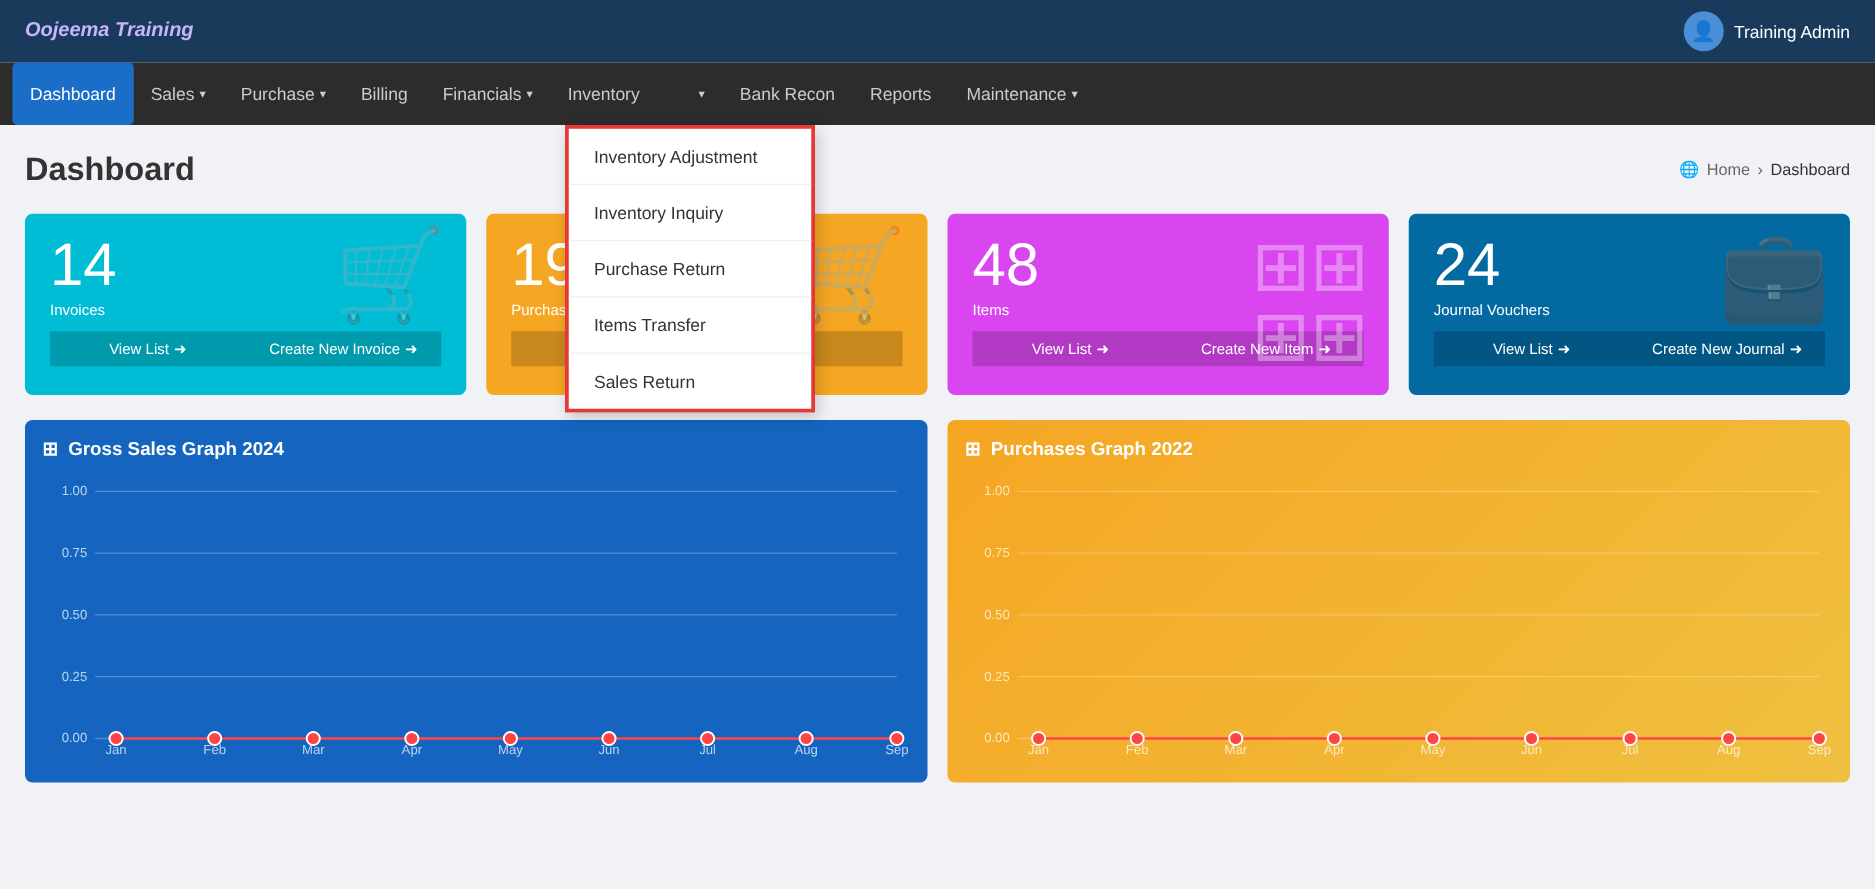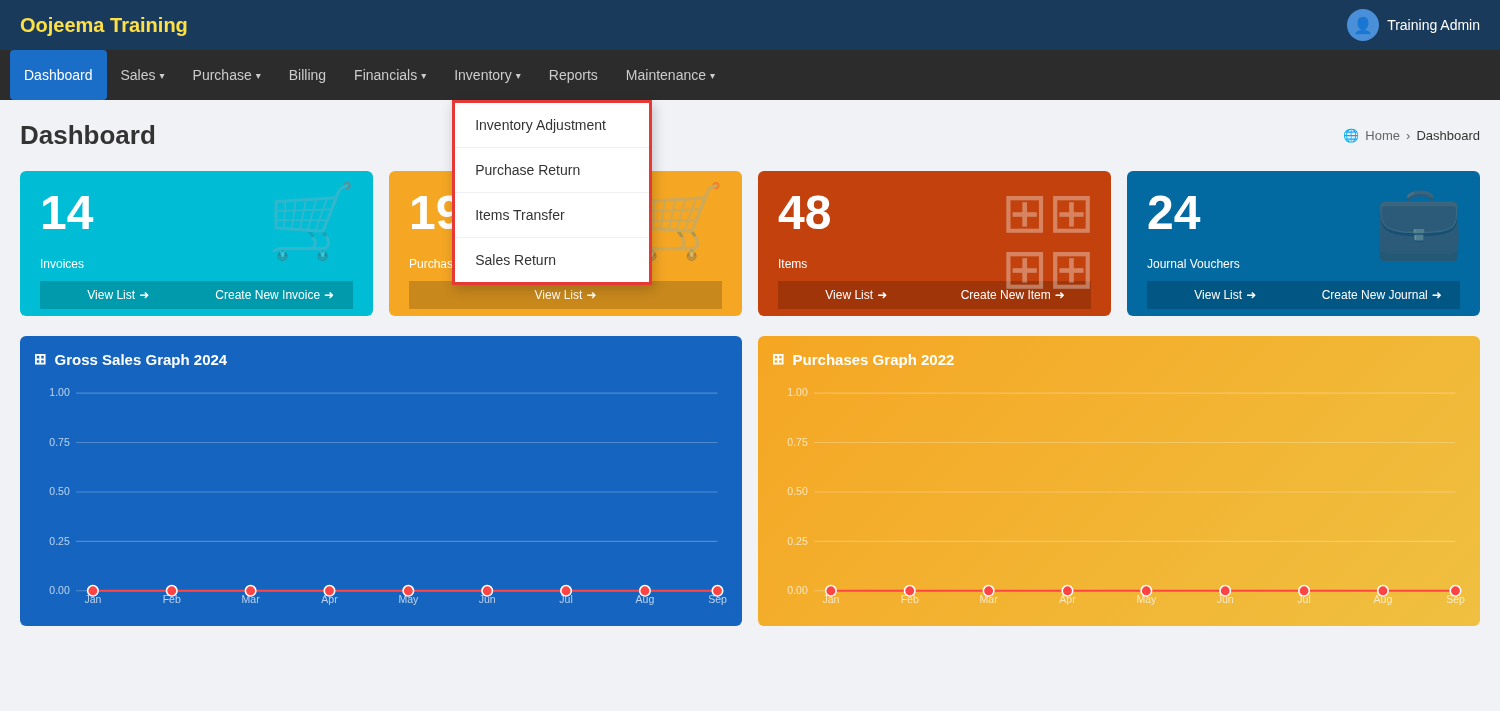--- a/index.html
+++ b/index.html
@@ -8,23 +8,24 @@
     
     .topbar {
       background: #1a3a5c;
       height: 50px;
       display: flex;
       align-items: center;
       justify-content: space-between;
       padding: 0 20px;
     }
     .topbar-title {
-      color: #fde047;
-      font-size: 20px;
+      color: #c4b5fd;
+      font-size: 16px;
       font-weight: bold;
+      font-style: italic;
     }
     .topbar-user {
       display: flex;
       align-items: center;
       gap: 8px;
       color: white;
       font-size: 14px;
     }
     .user-avatar {
       width: 32px;
@@ -77,20 +78,21 @@
       font-size: 14px;
       color: #333;
       cursor: pointer;
       border-bottom: 1px solid #f0f0f0;
     }
     .dropdown-item:last-child { border-bottom: none; }
 
     
     .nav-inventory {
       position: relative;
+      gap: 43px;
     }
 
     
     .main-content {
       padding: 20px;
     }
 
     
     .dashboard-header {
       display: flex;
@@ -121,29 +123,29 @@
     }
     .stat-card {
       border-radius: 6px;
       padding: 18px 20px 0 20px;
       position: relative;
       overflow: hidden;
       min-height: 145px;
     }
     .stat-card.cyan { background: #00bcd4; }
     .stat-card.orange { background: #f5a623; }
-    .stat-card.green { background: #c2410c; }
+    .stat-card.green { background: #d946ef; }
     .stat-card.red { background: #0369a1; }
 
     .stat-number {
       font-size: 48px;
-      font-weight: bold;
+      font-weight: normal;
       color: white;
       line-height: 1;
-      margin-bottom: 20px;
+      margin-bottom: 4px;
     }
     .stat-label {
       font-size: 12px;
       color: white;
       font-weight: 500;
       margin-bottom: 10px;
     }
     .stat-icon {
       position: absolute;
       right: 16px;
@@ -262,26 +264,30 @@
     <span>Financials</span>
     <span class="arrow">▾</span>
   </div>
 
   <div class="nav-item nav-inventory" style="position:relative;">
     <span>Inventory</span>
     <span class="arrow">▾</span>
 
     <div class="dropdown-menu">
       <div class="dropdown-item">Inventory Adjustment</div>
+      <div class="dropdown-item">Inventory Inquiry</div>
       <div class="dropdown-item">Purchase Return</div>
       <div class="dropdown-item">Items Transfer</div>
       <div class="dropdown-item">Sales Return</div>
     </div>
   </div>
 
+  <div class="nav-item">
+    <span>Bank Recon</span>
+  </div>
   <div class="nav-item">
     <span>Reports</span>
   </div>
   <div class="nav-item">
     <span>Maintenance</span>
     <span class="arrow">▾</span>
   </div>
 </div>
 
 <div class="main-content">

